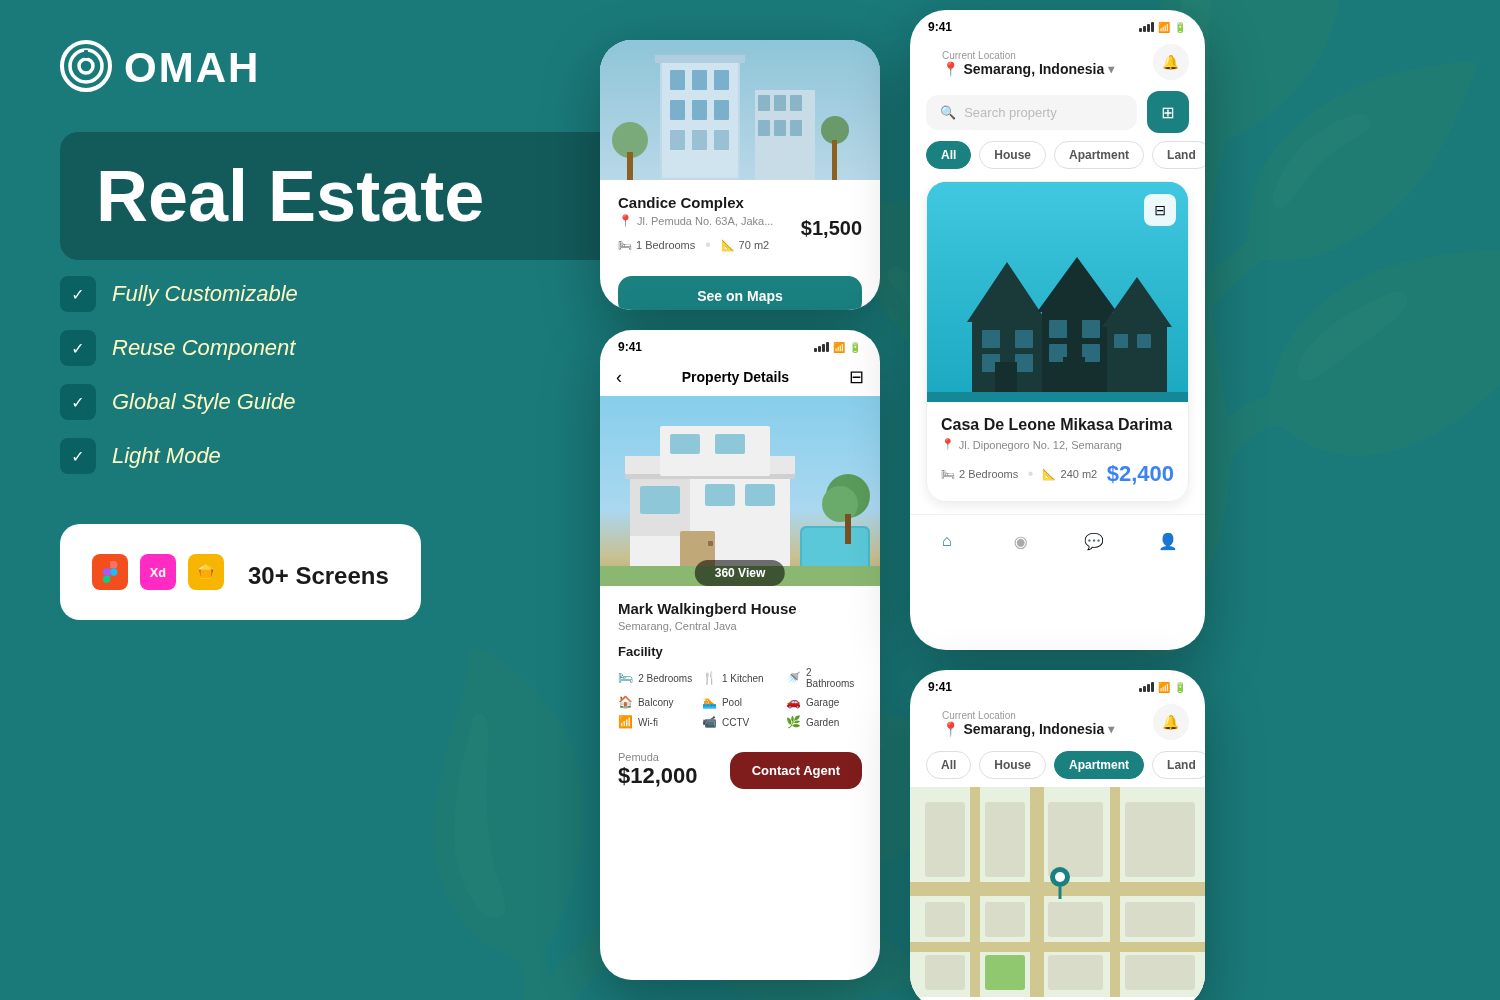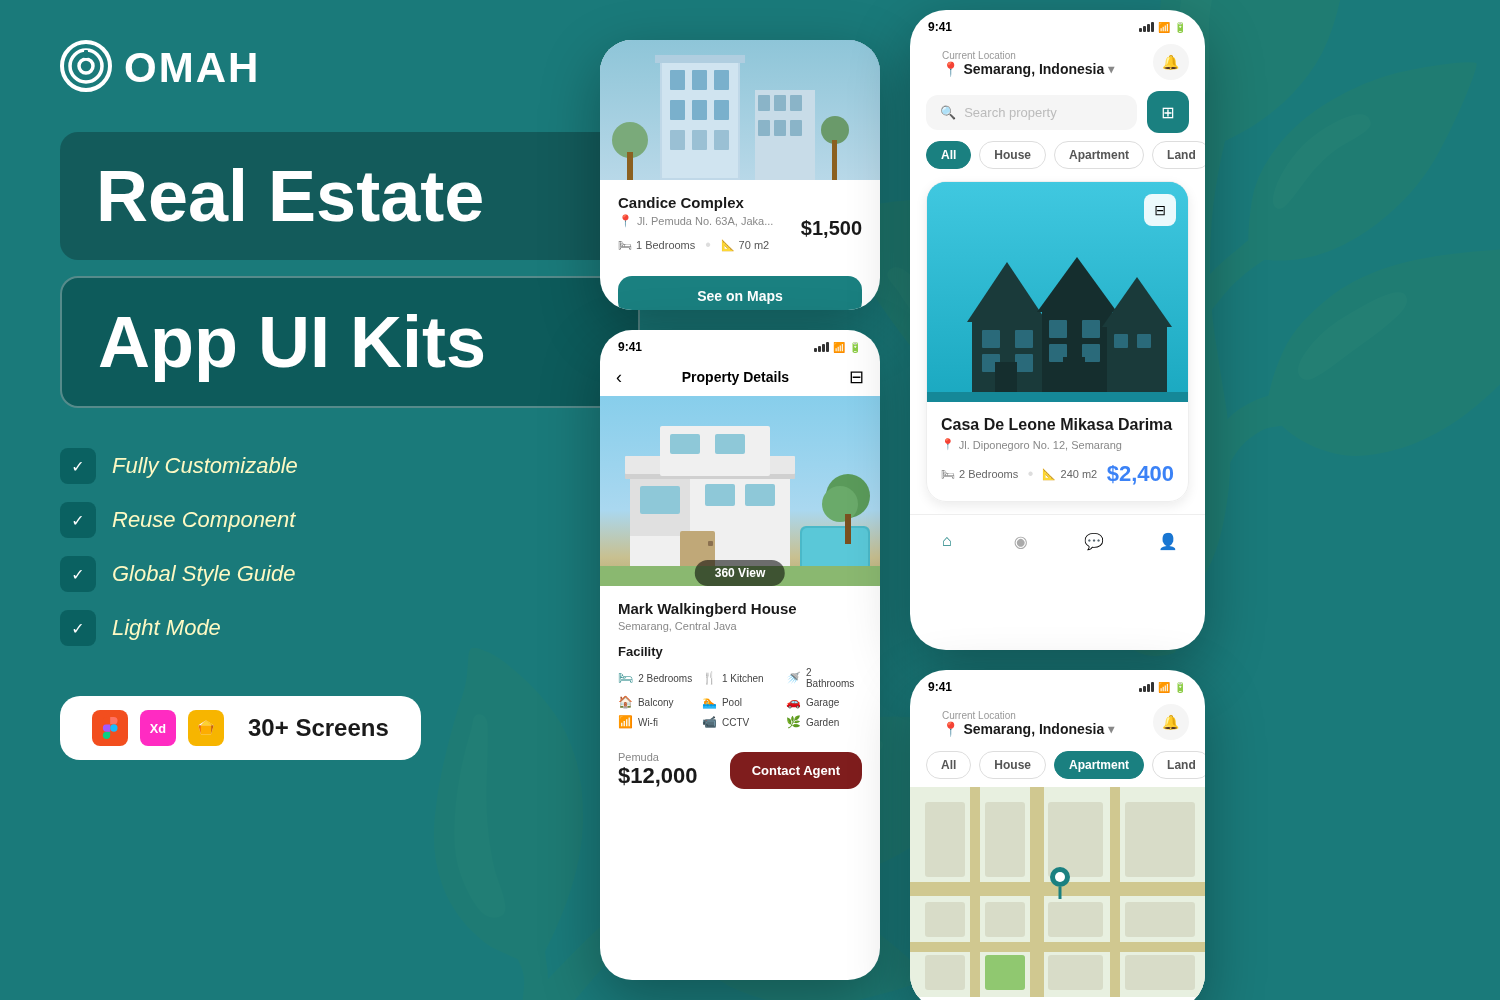--- a/index.html
+++ b/index.html
@@ -97,23 +97,23 @@
     .feature-label {
       color: #fef9c3;
       font-size: 22px;
       font-weight: 500;
       font-style: italic;
     }
 
     .bottom-badge {
       background: white;
       border-radius: 20px;
-      padding: 14px 32px;
+      padding: 30px 32px;
       display: inline-flex;
-      align-items: center;
+      align-items: flex-end;
       gap: 24px;
     }
     .tool-icons {
       display: flex;
       gap: 12px;
       align-items: center;
     }
     .tool-icon {
       width: 36px;
       height: 36px;
@@ -585,23 +585,20 @@
     </div>
     <span class="logo-text">OMAH</span>
   </div>
 
   
   <div class="title-box">
     <h1>Real Estate</h1>
   </div>
 
   
-  <div class="title-box-2">
-    <h1>App UI Kits</h1>
-  </div>
 
   
   <div class="feature-list">
     <div class="feature-item">
       <div class="check-badge">✓</div>
       <span class="feature-label">Fully Customizable</span>
     </div>
     <div class="feature-item">
       <div class="check-badge">✓</div>
       <span class="feature-label">Reuse Component</span>

